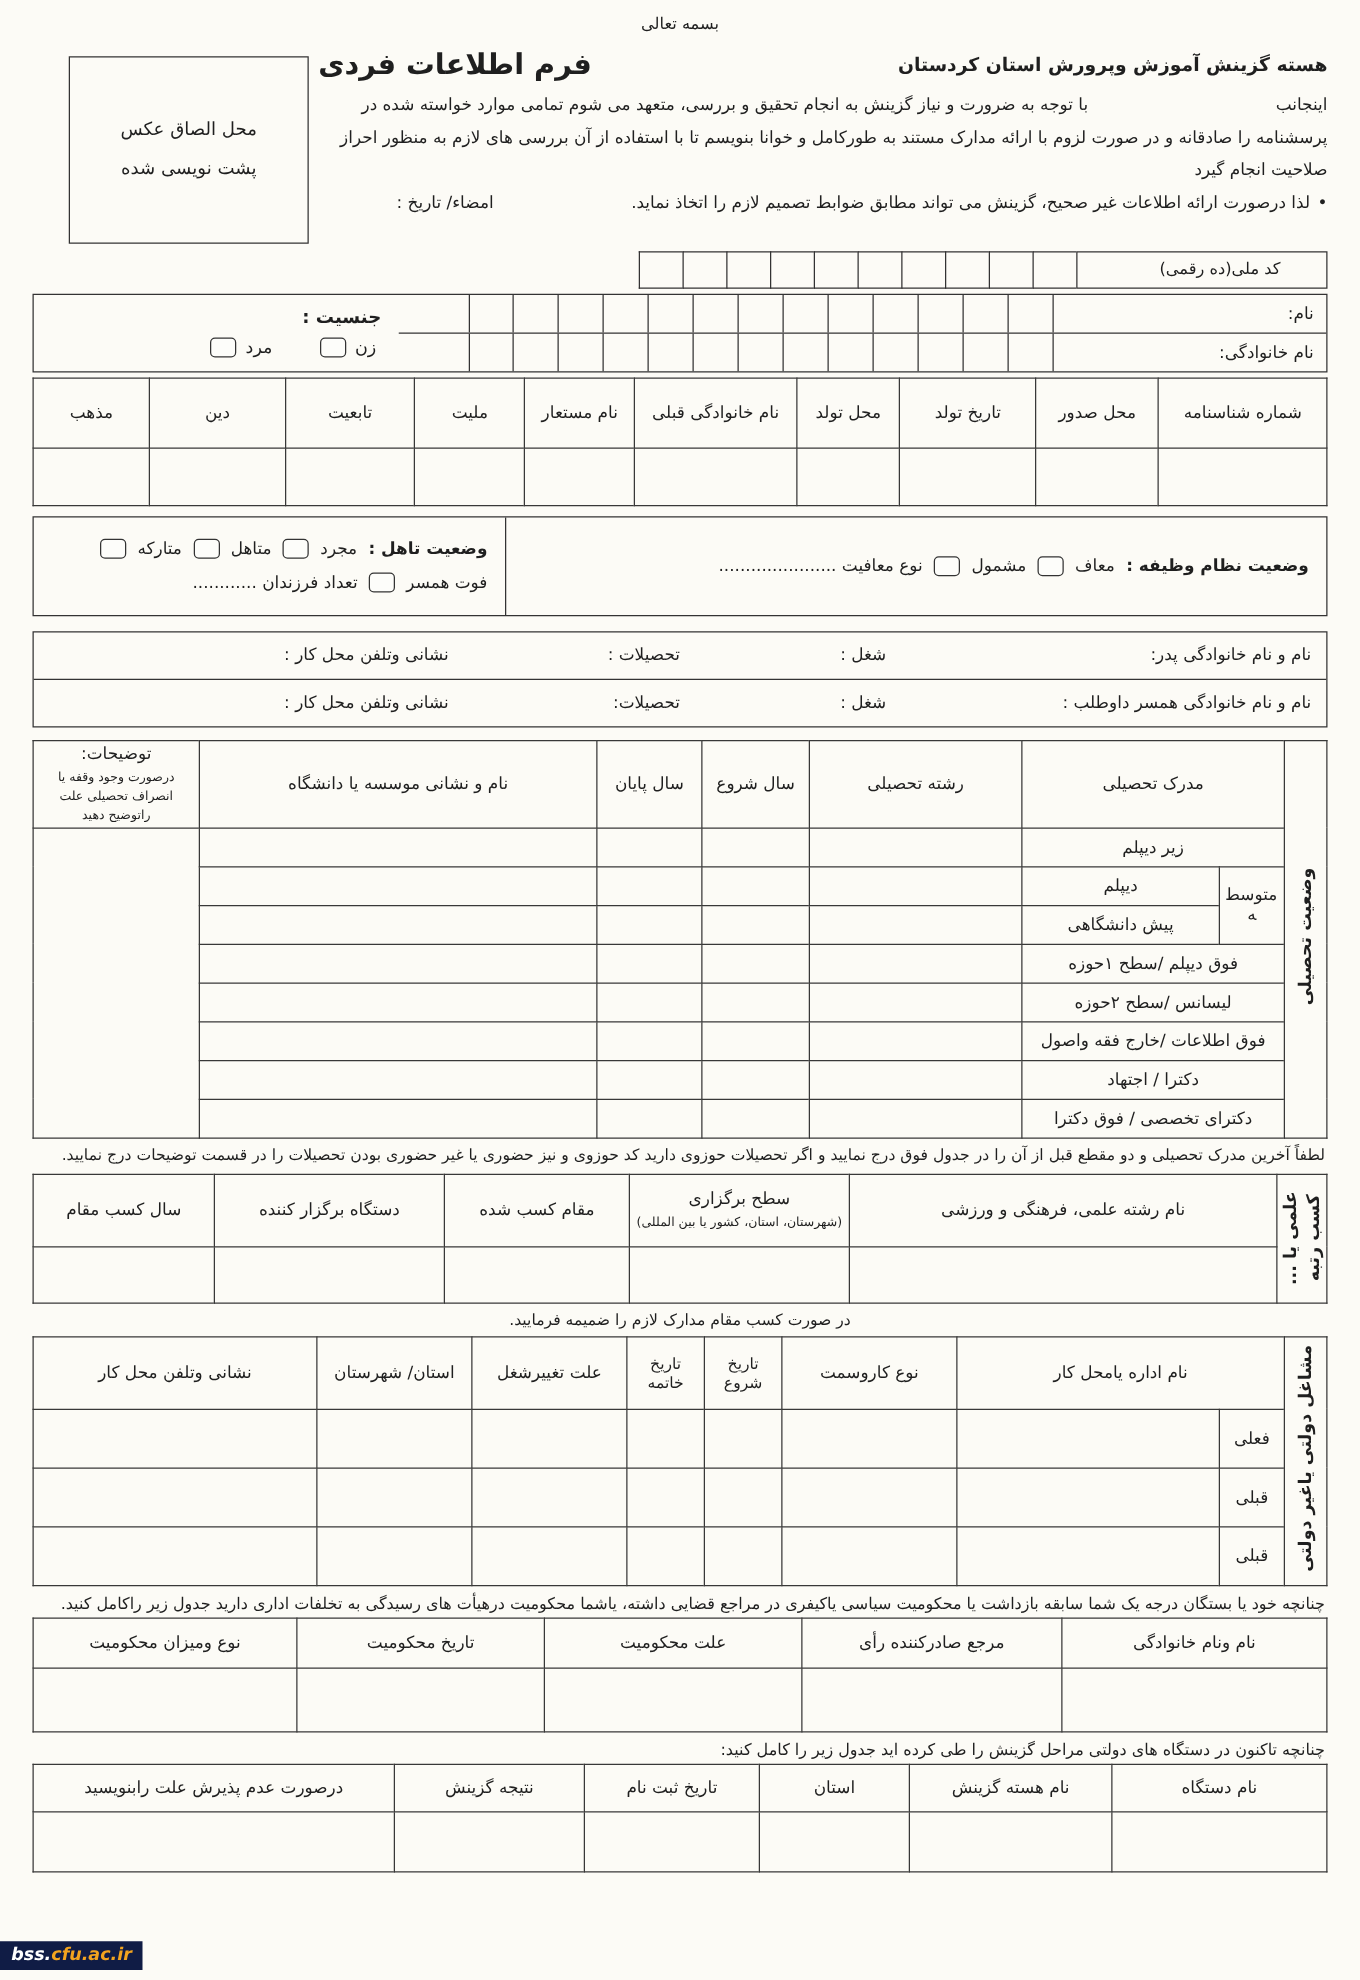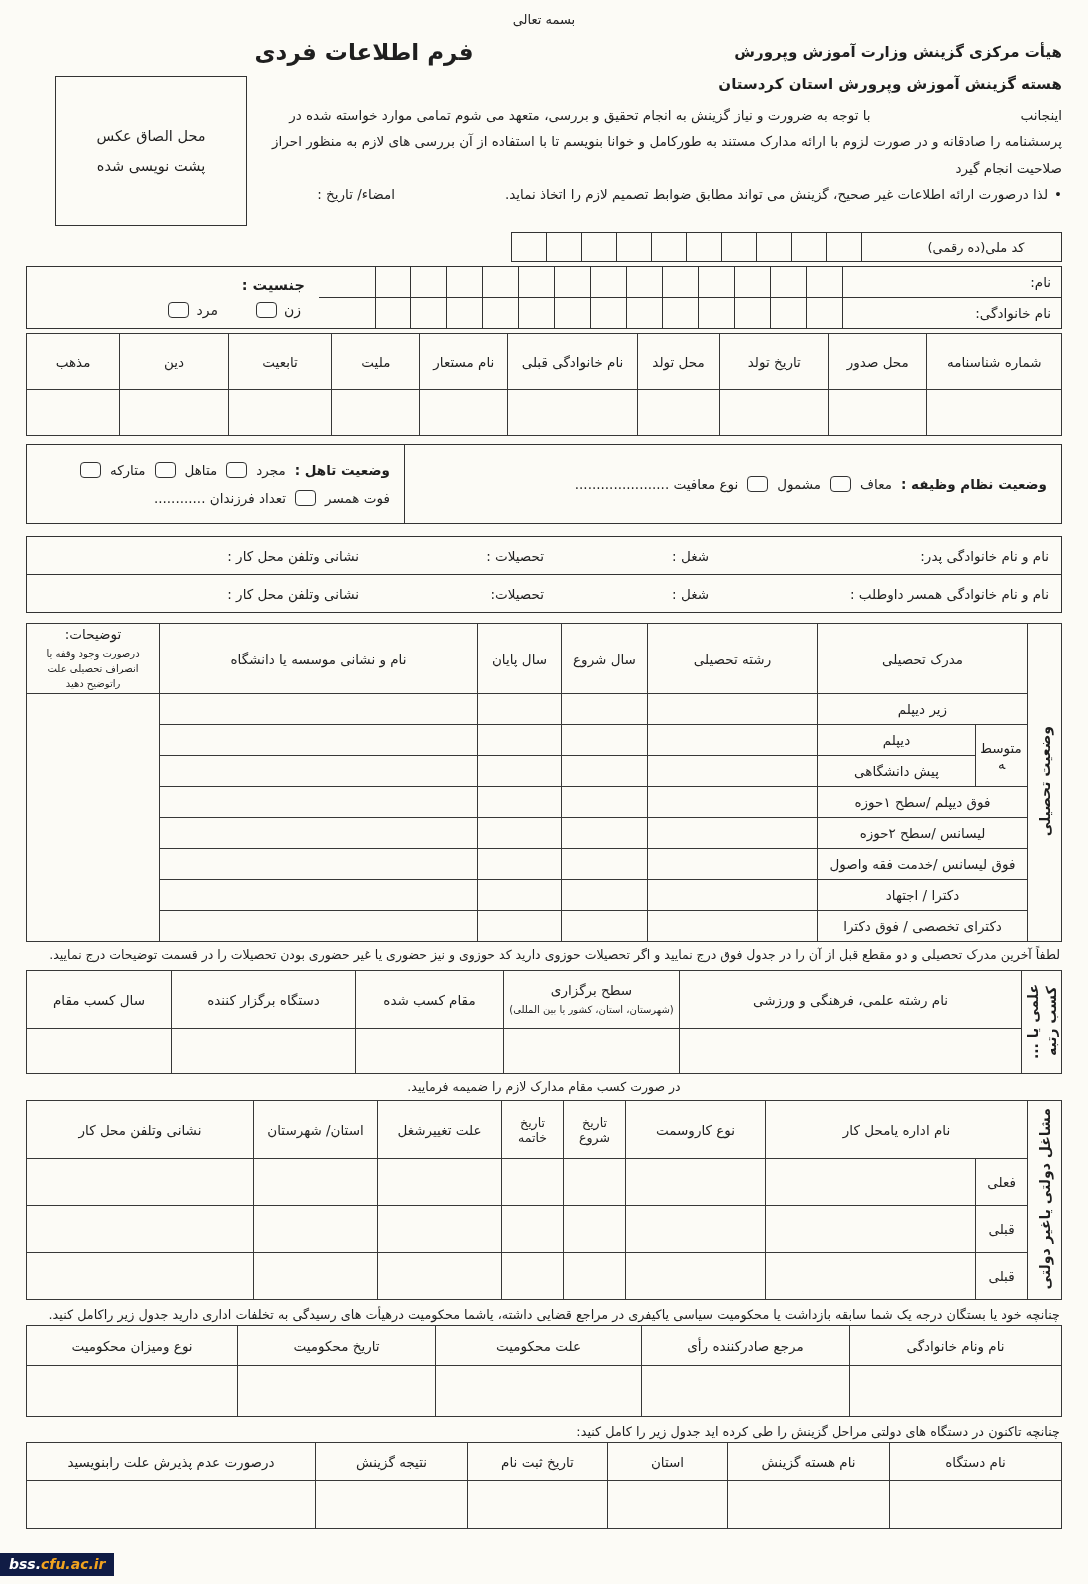--- a/index.html
+++ b/index.html
@@ -98,21 +98,20 @@
 </style>
 </head>
 <body>
 
 <div class="sheet">
 
   <div class="bismillah">بسمه تعالی</div>
 
   <div class="hdr">
     <div class="hdr-right">
-      <div>هیأت مرکزی گزینش وزارت آموزش وپرورش</div>
       <div>هسته گزینش آموزش وپرورش استان کردستان</div>
     </div>
     <div class="hdr-center">
       <span class="title">فرم اطلاعات فردی</span>
     </div>
   </div>
 
   <div class="body-top">
     <div class="pledge-col">
       <div>
@@ -324,21 +323,21 @@
           <td></td>
     </tr>
     <tr class="drow">
       <td colspan="2">لیسانس /سطح ۲حوزه</td>
       <td></td>
           <td></td>
           <td></td>
           <td></td>
     </tr>
     <tr class="drow">
-      <td colspan="2">فوق لیسانس /خدمت فقه واصول</td>
+      <td colspan="2">فوق اطلاعات /خارج فقه واصول</td>
       <td></td>
           <td></td>
           <td></td>
           <td></td>
     </tr>
     <tr class="drow">
       <td colspan="2">دکترا / اجتهاد</td>
       <td></td>
           <td></td>
           <td></td>

